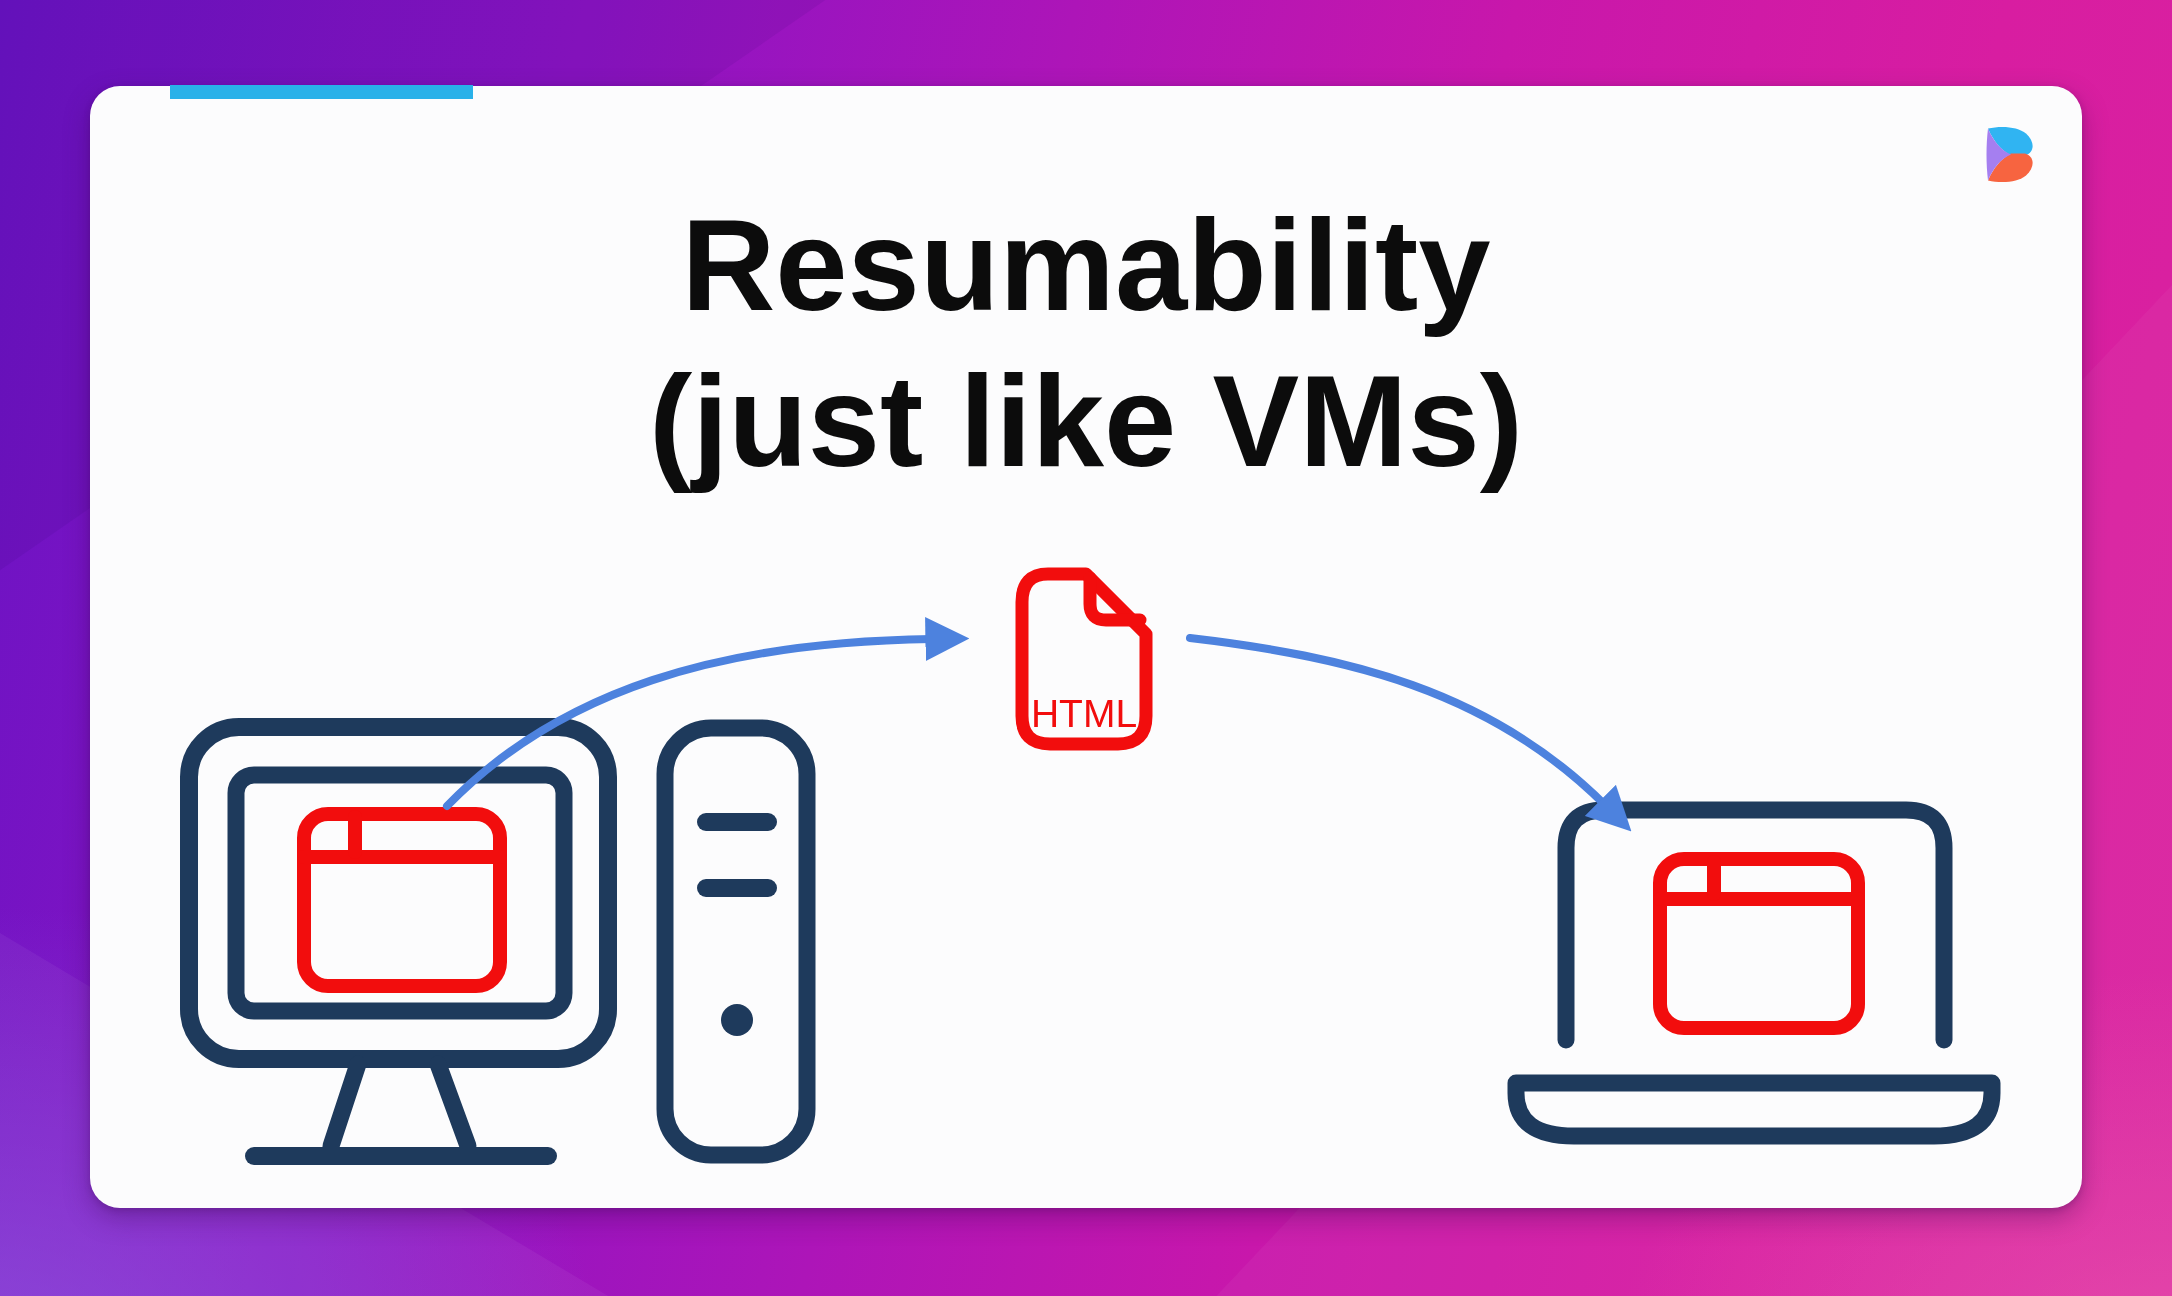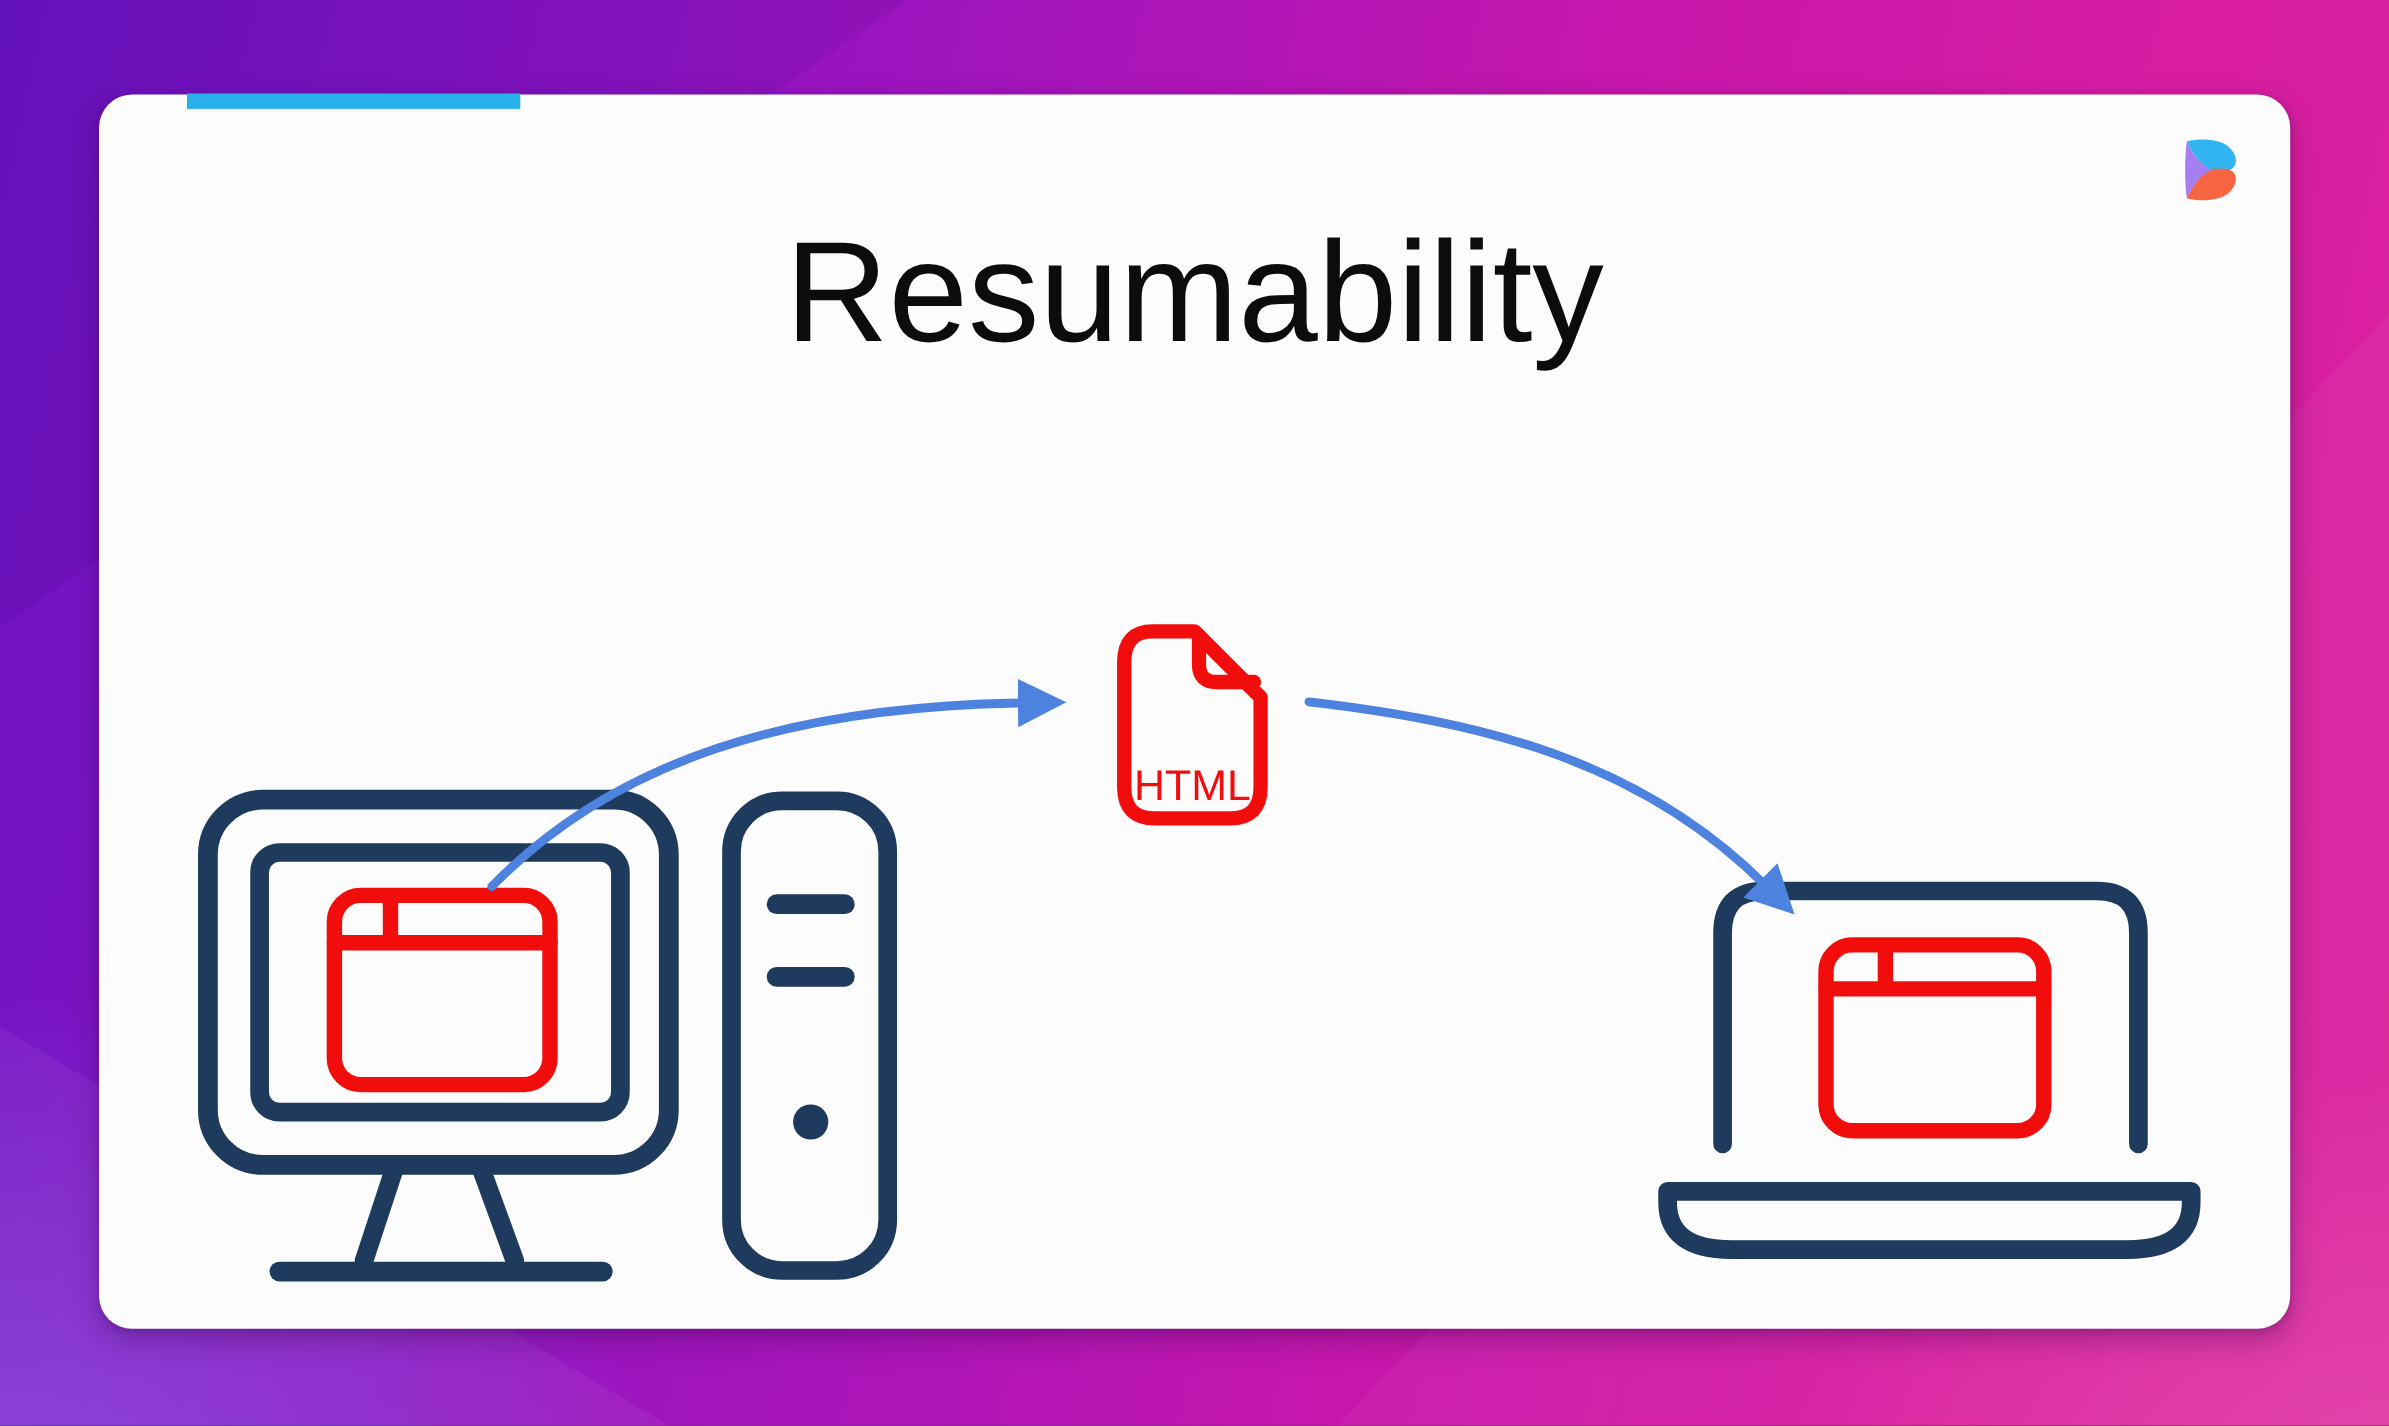--- a/index.html
+++ b/index.html
@@ -38,21 +38,21 @@
     left: 1985px; top: 126px;
     width: 50px; height: 57px;
   }
   .title {
     position: absolute;
     left: 90px; top: 187px;
     width: 1992px;
     text-align: center;
     font-size: 130px;
     line-height: 156px;
-    font-weight: 400;
+    font-weight: 700;
     letter-spacing: 0px;
     color: #0c0c0c;
   }
   .diagram {
     position: absolute;
     left: 0; top: 0;
     width: 2172px; height: 1296px;
   }
   .file-label-text {
     font-family: "Liberation Sans", sans-serif;
@@ -73,20 +73,21 @@
   <div class="accent-bar"></div>
 
   <svg class="logo" viewBox="0 0 50 56" aria-hidden="true">
     <path d="M3,2 C16,-1 33,0 41,7 C50,15 50,26 40,29 L26,29 C16,24 8,14 3,2 Z" fill="#30b4f2"></path>
     <path d="M3,54 C16,57 33,56 41,49 C50,41 50,30 40,27 L26,27 C16,32 8,42 3,54 Z" fill="#f76440"></path>
     <path d="M3,2 C8,14 16,24 26,28 C16,32 8,42 3,54 C1,38 1,18 3,2 Z" fill="#a57ff0"></path>
   </svg>
 
   <div class="title">
     <div>Resumability</div>
+    <div>(just like VMs)</div>
   </div>
 
   <svg class="diagram" viewBox="0 0 2172 1296" aria-hidden="true">
     <defs>
       <marker id="arrowhead" viewBox="0 0 10 10" refX="1.5" refY="5" markerWidth="5.5" markerHeight="5.5" orient="auto">
         <path d="M0,0 L10,5 L0,10 Z" fill="#4d82de"></path>
       </marker>
     </defs>
 
     <g fill="none" stroke="#1e3a5c" stroke-linecap="round" stroke-linejoin="round">

